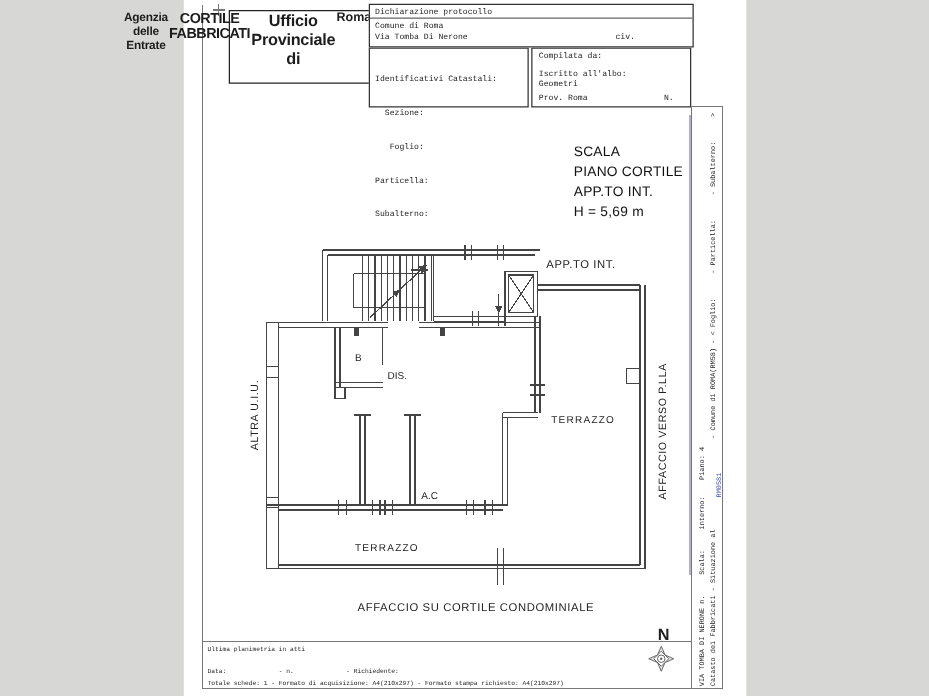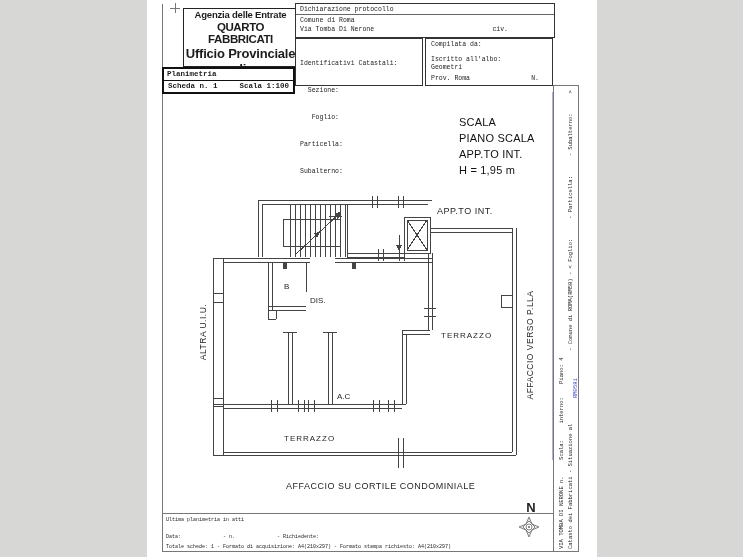--- a/index.html
+++ b/index.html
@@ -5,21 +5,21 @@
   html,body{margin:0;padding:0;background:#d7d7d6;}
   #screen{position:relative;width:743px;height:557px;background:#d7d7d6;overflow:hidden;
           font-family:"Liberation Sans",sans-serif;color:#1c1c1c;}
   .abs{position:absolute;}
   .paper{position:absolute;left:147px;top:0;width:450px;height:557px;background:#ffffff;}
   .mono{font-family:"Liberation Mono","DejaVu Sans Mono",monospace;}
   .pre{white-space:pre;}
 
   
   .agency-box{left:183px;top:8px;width:113px;height:57px;border:1px solid #222;text-align:center;
-              display:flex;flex-direction:column;justify-content:flex-start;gap:1px;background:#fff;}
+              display:flex;flex-direction:row;justify-content:flex-end;gap:1px;background:#fff;}
   .agency-box .a1{font-size:9.5px;font-weight:bold;letter-spacing:-0.2px;}
   .agency-box .a2{font-size:11.5px;font-weight:bold;letter-spacing:-0.4px;}
   .agency-box .a3{font-size:13px;font-weight:bold;letter-spacing:-0.2px;}
   .agency-box .a4{font-size:10px;font-weight:bold;}
 
   .plani-box{left:162px;top:67px;width:129px;height:23px;border:2px solid #111;background:#fff;
              font-size:7.5px;font-weight:bold;}
   .plani-box .r1{border-bottom:1px solid #111;padding:1px 3px;height:9px;line-height:8px;}
   .plani-box .r2{display:flex;justify-content:space-between;padding:1px 4px;line-height:8px;}
 
@@ -206,32 +206,25 @@
     <g>
       <path d="M529,517 L532,524 L539,527 L532,530 L529,537 L526,530 L519,527 L526,524 Z" fill="#e9e9e9" stroke="#666" stroke-width="0.8"></path>
       <path d="M529,521 L535,527 L529,533 L523,527 Z" fill="#ffffff" stroke="#666" stroke-width="0.8"></path>
       <circle cx="529" cy="527" r="3" fill="#ffffff" stroke="#666" stroke-width="0.8"></circle>
       <circle cx="529" cy="527" r="1" fill="#666"></circle>
     </g>
   </svg>
 
   <div class="abs agency-box">
     <div class="a1">Agenzia delle Entrate</div>
-    <div class="a2">QUARTO FABBRICATI</div>
+    <div class="a2">CORTILE FABBRICATI</div>
     <div class="a3">Ufficio Provinciale di</div>
     <div class="a4">Roma</div>
   </div>
 
-  <div class="abs plani-box mono">
-    <div class="r1">Planimetria</div>
-    <div class="r2">
-      <span>Scheda n. 1</span>
-      <span>Scala 1:100</span>
-    </div>
-  </div>
 
   <div class="abs decl-box mono">
     <div class="r1">Dichiarazione protocollo</div>
     <div class="r2">Comune di Roma</div>
     <div class="r3">
       <span>Via Tomba Di Nerone</span>
       <span class="civ">civ.</span>
     </div>
   </div>
 
@@ -250,23 +243,23 @@
       <div>Geometri</div>
       <div class="last">
         <span>Prov. Roma</span>
         <span class="nlab">N.</span>
       </div>
     </div>
   </div>
 
   <div class="abs scale-note">
     <div>SCALA</div>
-    <div>PIANO SCALA</div>
+    <div>PIANO CORTILE</div>
     <div>APP.TO INT.</div>
-    <div>H = 1,95 m</div>
+    <div>H = 5,69 m</div>
   </div>
 
   <div class="abs side1 mono">Catasto dei Fabbricati - Situazione al                      - Comune di ROMA(RM58) - &lt; Foglio:      - Particella:      - Subalterno:      &gt;</div>
   <div class="abs side2 mono">VIA TOMBA DI NERONE n.     Scala:     interno:    Piano: 4</div>
   <div class="abs stamp mono">RM0581</div>
 
   <div class="abs footer1 mono pre">Ultima planimetria in atti</div>
   <div class="abs footer2 mono pre">Data:              - n.              - Richiedente:</div>
   <div class="abs footer3 mono pre">Totale schede: 1 - Formato di acquisizione: A4(210x297) - Formato stampa richiesto: A4(210x297)</div>
 

